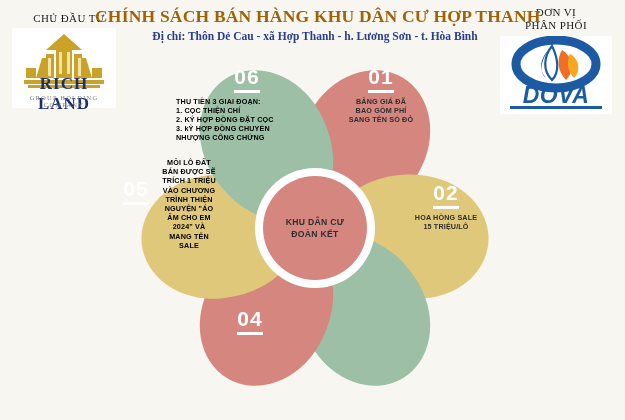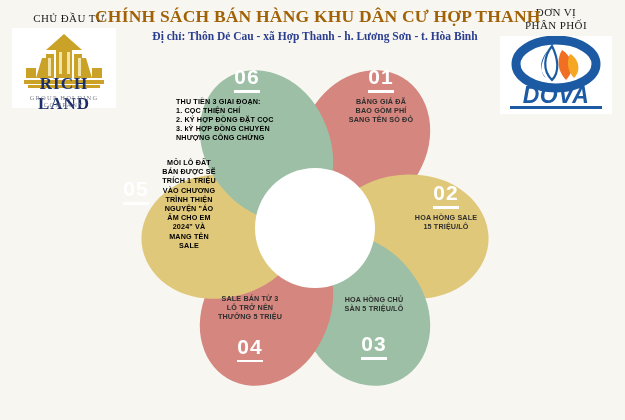--- a/index.html
+++ b/index.html
@@ -173,31 +173,22 @@
 SANG TÊN SỔ ĐỎ</div>
     </div>
 
     <div class="petal-inner" style="left:272px;top:132px;">
       <div class="pnum">02</div>
       <div class="pnum-rule"></div>
       <div class="ptext">HOA HỒNG SALE
 15 TRIỆU/LÔ</div>
     </div>
 
-    <div class="petal-inner" style="left:200px;top:245px;">
-      <div class="ptext">HOA HỒNG CHỦ
-SÀN 5  TRIỆU/LÔ</div>
-      <div class="pnum" style="margin-top:20px;">03</div>
-      <div class="pnum-rule"></div>
-    </div>
 
     <div class="petal-inner" style="left:76px;top:244px;">
-      <div class="ptext">SALE BÁN  TỪ 3
-LÔ TRỞ NÊN
-THƯỞNG 5 TRIỆU</div>
       <div class="pnum" style="margin-top:14px;">04</div>
       <div class="pnum-rule"></div>
     </div>
 
     <div style="position:absolute;left:6px;top:128px;width:40px;text-align:center;">
       <div class="pnum">05</div>
       <div class="pnum-rule"></div>
     </div>
     <div style="position:absolute;left:42px;top:108px;width:74px;text-align:center;">
       <div class="ptext">MỖI LÔ ĐẤT
@@ -218,14 +209,18 @@
       <div class="ptext left-align" style="padding-left:4px;">THU TIỀN  3 GIAI ĐOẠN:
 1. CỌC THIỆN CHÍ
 2. KÝ HỢP ĐỒNG ĐẶT CỌC
 3. kỲ HỢP ĐỒNG CHUYỂN
 NHƯỢNG CÔNG CHỨNG</div>
     </div>
 
   </div>
 
   <div class="center-ring"></div>
+  <div class="center-disc">
+    <div class="center-text">KHU DÂN CƯ
+ĐOÀN KẾT</div>
+  </div>
 
 </div>
 
 </body></html>

